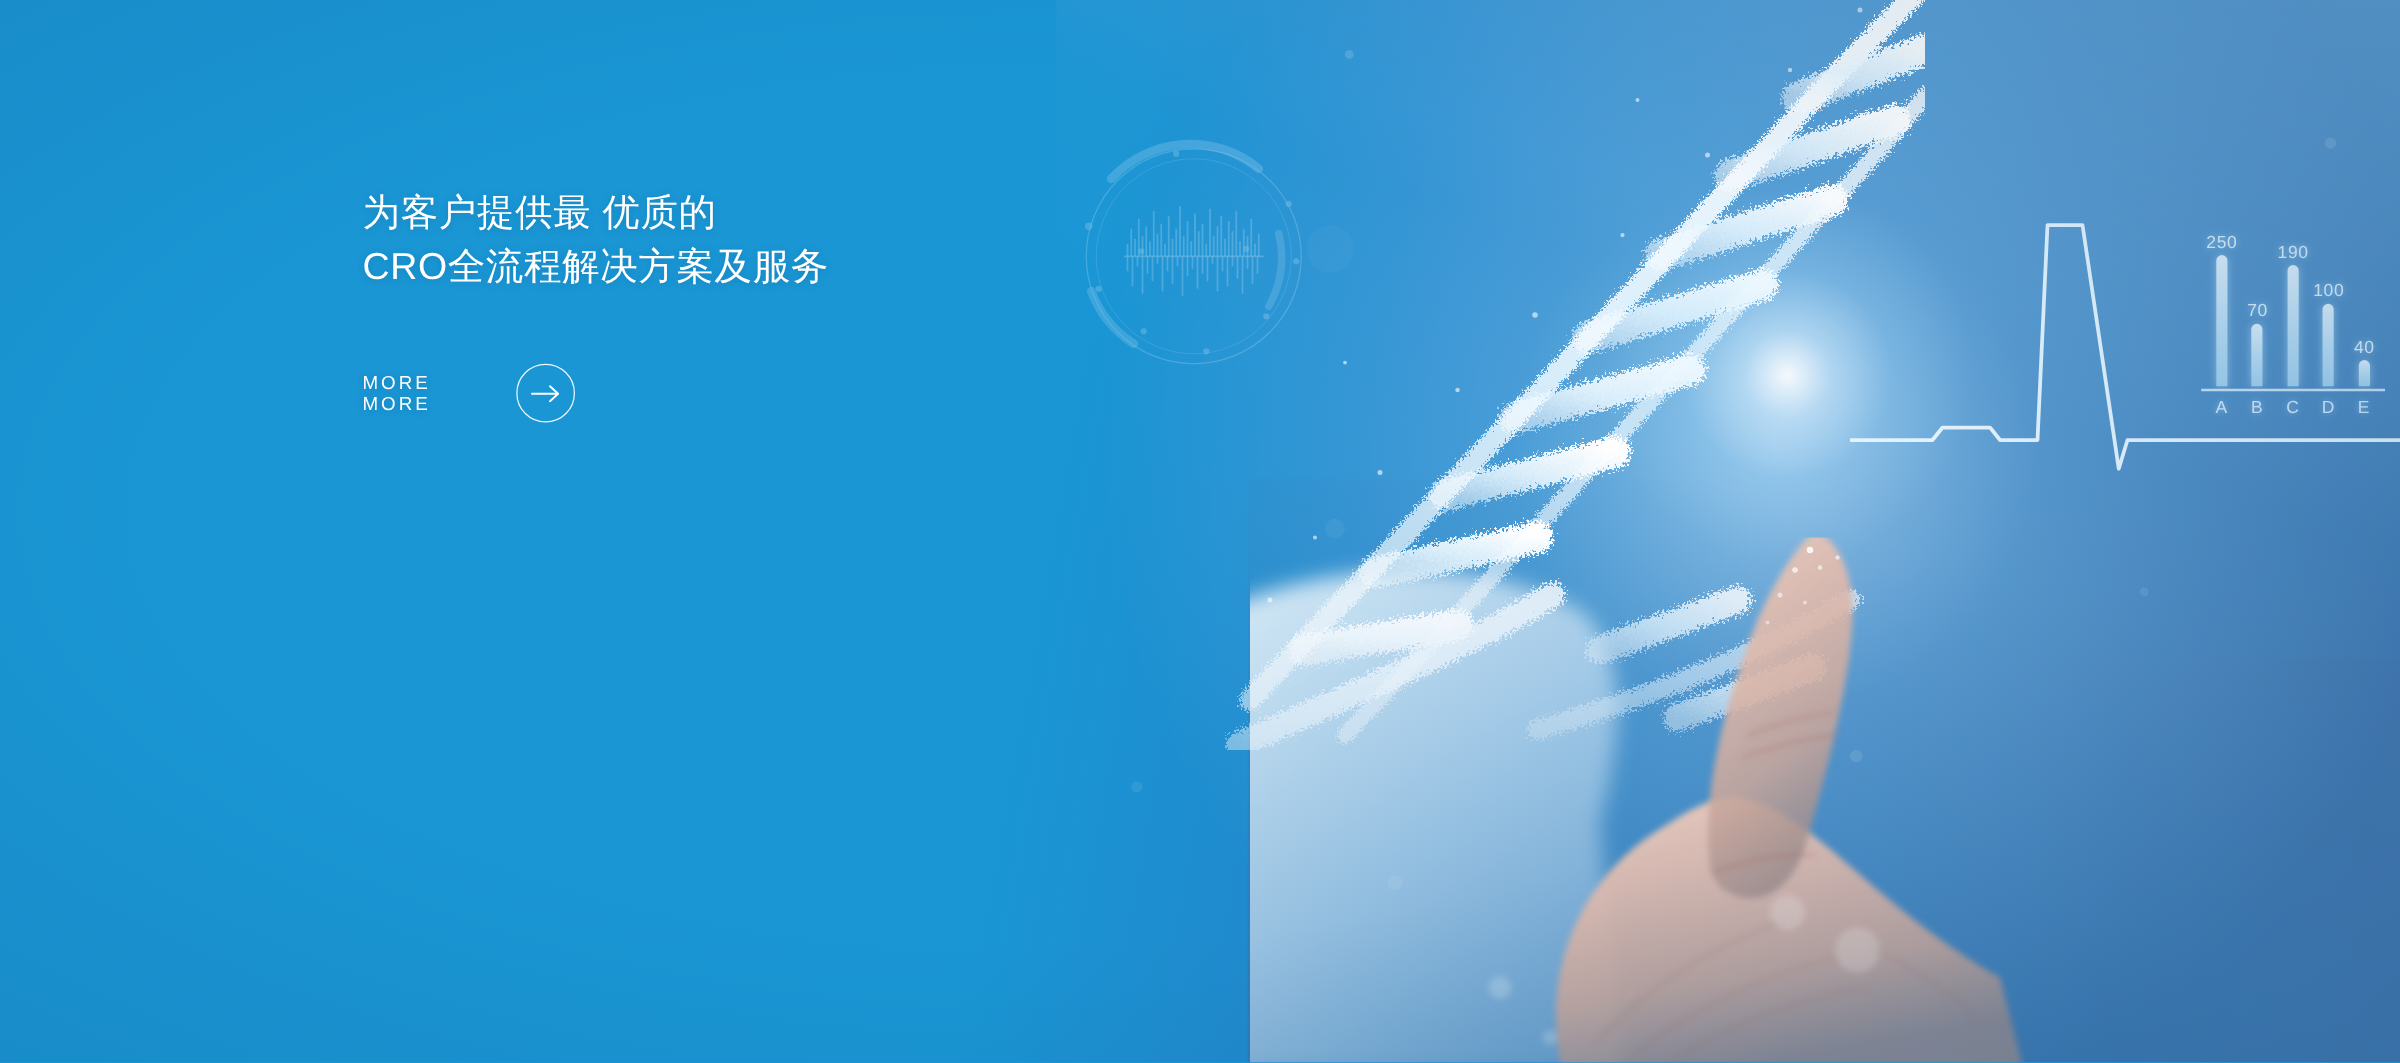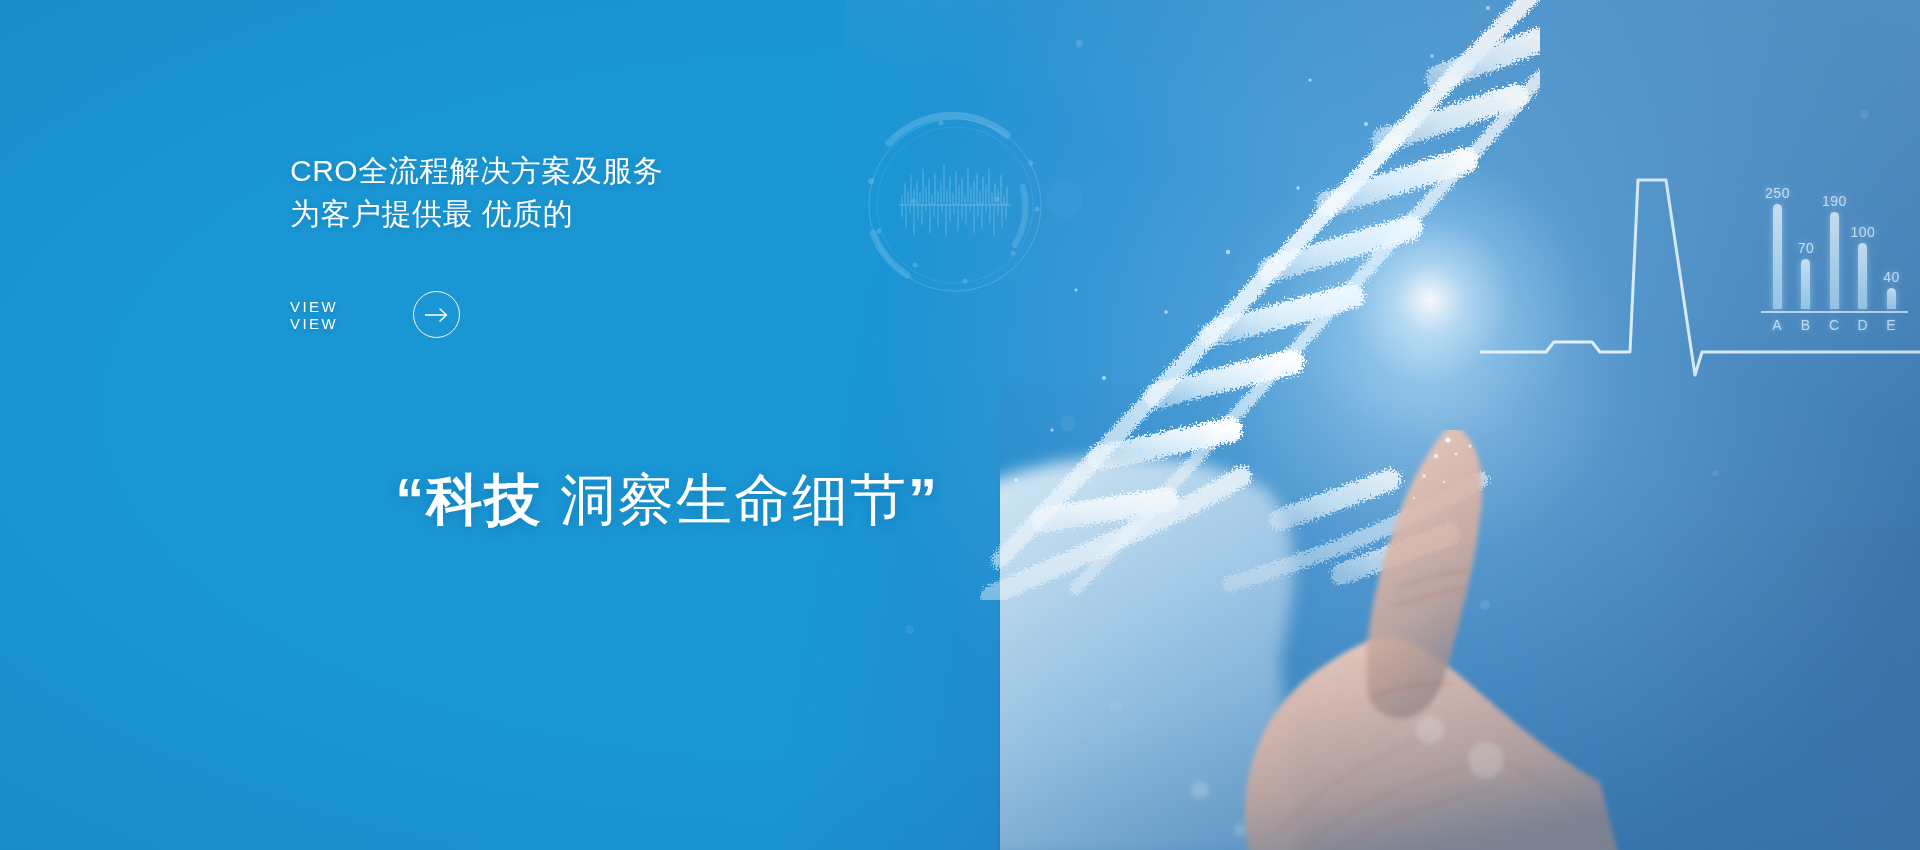--- a/index.html
+++ b/index.html
@@ -368,32 +368,29 @@
       <span class="chart-lab">D</span>
       <span class="chart-lab">E</span>
     </div>
   </div>
 
   <div class="vignette"></div>
 
   <div class="content">
 
     <div class="subtitle">
+      <span class="ln">为客户提供最 优质的</span>
       <span class="ln">CRO全流程解决方案及服务</span>
-      <span class="ln">为客户提供最 优质的</span>
     </div>
 
 
     <div class="viewmore">
-      <span class="viewmore-label">VIEW VIEW</span>
+      <span class="viewmore-label">MORE MORE</span>
       <span class="viewmore-circle">
         <svg width="24" height="14" viewBox="0 0 24 14" xmlns="http://www.w3.org/2000/svg">
           <path d="M0 7 H21 M15 1 L21.5 7 L15 13" fill="none" stroke="#ffffff" stroke-width="1.5" stroke-linecap="round" stroke-linejoin="round"></path>
         </svg>
       </span>
     </div>
 
-    <div class="quote">
-      <span class="q-mark">“</span><span class="q-strong">科技</span><span class="q-light"> 洞察生命细节</span><span class="q-mark">”</span>
-    </div>
 
   </div>
 </div>
 
 </body></html>

